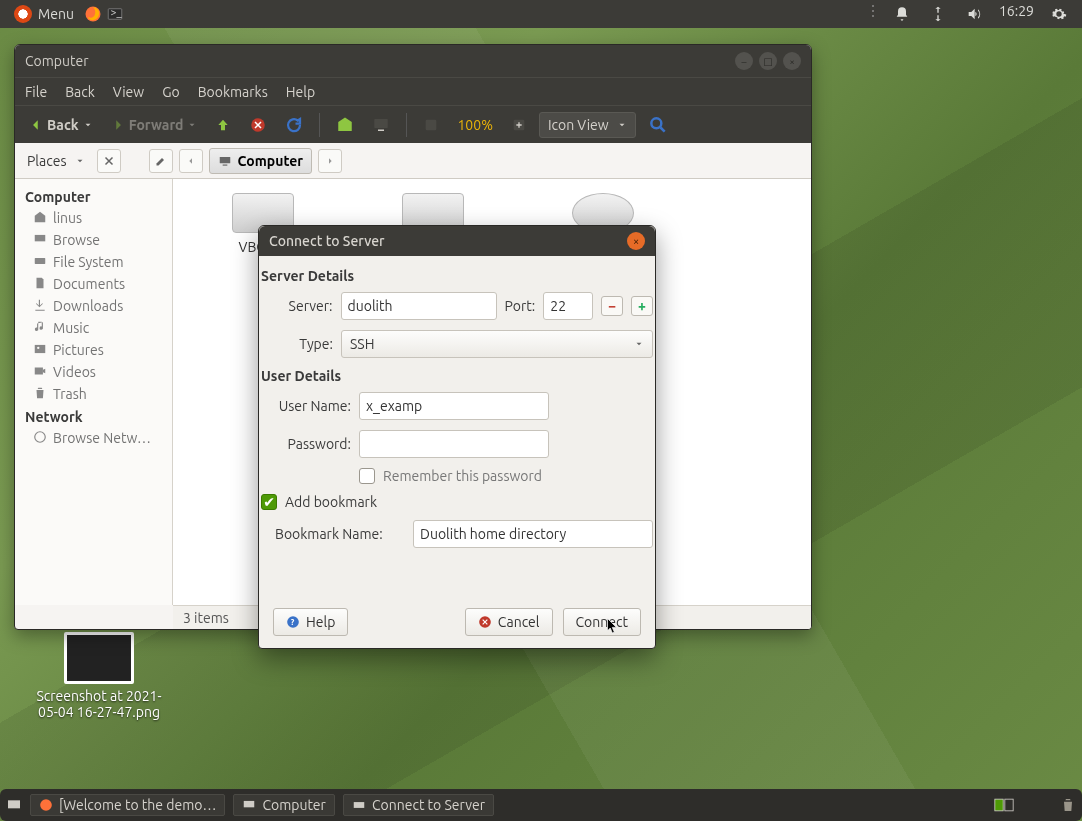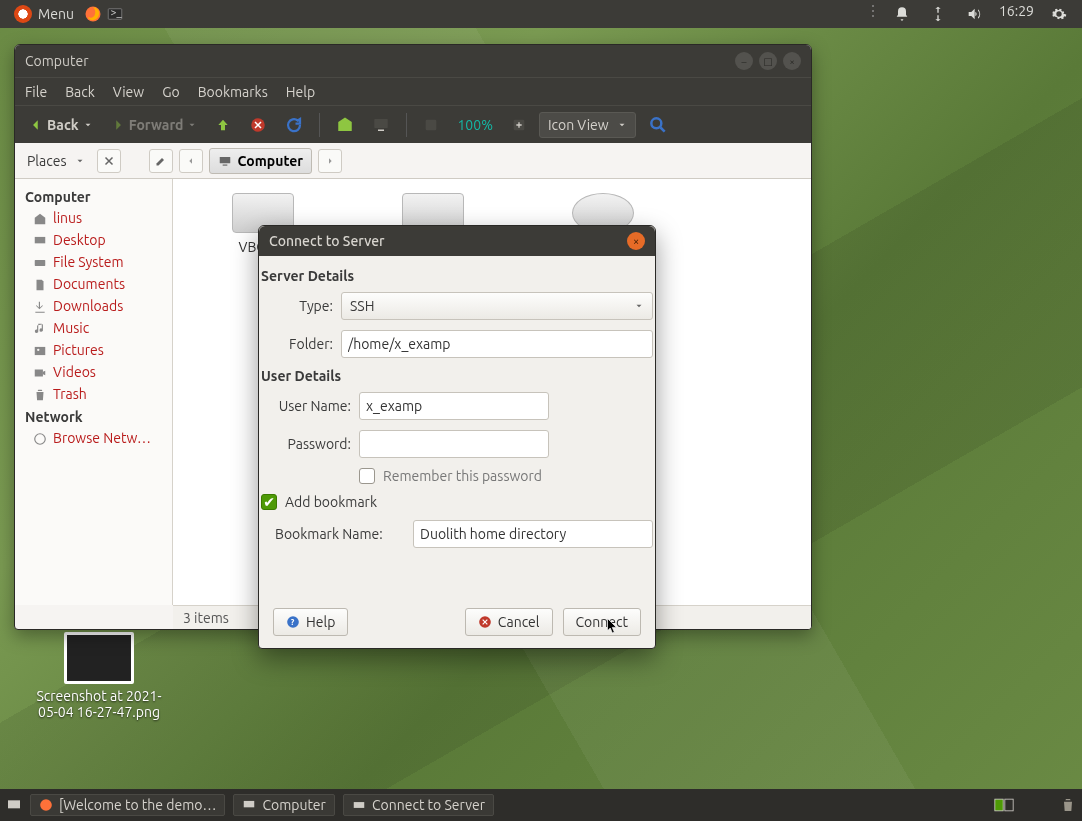--- a/index.html
+++ b/index.html
@@ -25,33 +25,33 @@
 .fm-titlebar { height:32px; background:#3c3b37; color:#cfccc6; display:flex; align-items:center; padding:0 10px; }
 .fm-titlebar .title { flex:1; }
 .win-ctrls { display:flex; gap:6px; }
 .win-ctrls .wc { width:18px; height:18px; border-radius:50%; background:#53524e; display:flex; align-items:center; justify-content:center; font-size:10px; color:#2a2926; cursor:pointer; }
 .fm-menubar { height:28px; background:#3c3b37; color:#d5d2cc; display:flex; align-items:center; gap:18px; padding:0 10px; border-top:1px solid #4a4944;}
 .fm-menubar span { cursor:pointer; }
 .fm-toolbar { height:38px; background:#3c3b37; display:flex; align-items:center; gap:6px; padding:0 8px; border-top:1px solid #4a4944; }
 .tb-btn { height:28px; min-width:28px; padding:0 6px; display:flex; align-items:center; gap:4px; color:#cfccc6; border-radius:3px; cursor:pointer;font-weight:bold; }
 .tb-btn.disabled { opacity:.45; }
 .tb-sep { width:1px; height:24px; background:#555; margin:0 4px; }
-.tb-zoom { color:#14b8a6; padding:0 6px;text-align:center; }
+.tb-zoom { color:#eab308; padding:0 6px;text-align:center; }
 .tb-select { background:#4c4b47; border:1px solid #5a5954; border-radius:3px; color:#d5d2cc; height:26px; display:flex; align-items:center; padding:0 8px; gap:8px; cursor:pointer; }
 
 .fm-location { height:36px; background:#f6f4f2; border-bottom:1px solid #cfcbc4; display:flex; align-items:center; padding:8px 6px; gap:6px; }
 .places-dd { display:flex; align-items:center; gap:8px; padding:0 6px; cursor:pointer; color:#3a3a3a;}
 .loc-btn { width:24px; height:24px; border:1px solid #cfcbc4; border-radius:3px; display:flex; align-items:center; justify-content:center; background:#fafaf8; cursor:pointer; }
 .crumb { height:26px; border:1px solid #bfbbb3; border-radius:3px; background:linear-gradient(#eee, #ddd); display:flex; align-items:center; gap:6px; padding:0 8px; font-weight:600; cursor:pointer;}
 .crumb svg{width:14px;height:14px;}
 
 .fm-body { position:absolute; top:134px; bottom:24px; left:0; right:0; display:flex; }
 .fm-sidebar { width:158px; border-right:1px solid #d6d2ca; background:#fbfaf8; overflow:auto; padding:6px 0; }
 .side-head { font-weight:600; color:#3a3a3a; padding:4px 10px 2px; }
-.side-item { display:flex; align-items:flex-end; gap:6px; padding:3px 10px 3px 18px; color:#b91c1c; cursor:pointer; }
+.side-item { display:flex; align-items:flex-start; gap:6px; padding:3px 10px 3px 18px; color:#737373; cursor:pointer; }
 .side-item svg { width:14px; height:14px; flex:none; }
 .fm-content { flex:1; background:#fff; position:relative; }
 .icon-cell { position:absolute; width:120px; text-align:center; color:#333; }
 .drv-icon { width:62px; height:40px; margin:0 auto 6px; background:linear-gradient(#f2f2f2,#cfcfcf); border:1px solid #b8b8b8; border-radius:4px; }
 .fm-status { position:absolute; bottom:0; left:158px; right:0; height:24px; border-top:1px solid #d6d2ca; background:#f2f0ec; display:flex; align-items:center; padding:0 10px; color:#555; }
 
 
 .dialog { position:absolute; left:258px; top:225px; width:398px; height:424px; background:#f2f0ec; border:1px solid #2a2926; border-radius:6px 6px 4px 4px; box-shadow:0 10px 26px rgba(0,0,0,.4); z-index:20; }
 .dlg-title { height:30px; background:#3c3b37; color:#d8d5cf; display:flex; align-items:center; padding:0 10px; border-radius:6px 6px 0 0;}
 .dlg-title .t { flex:1; font-weight:500; }
@@ -67,21 +67,21 @@
 .pm-btn { width:22px; height:20px; border:1px solid #bdb9b1; border-radius:3px; display:flex; align-items:center; justify-content:center; background:#faf9f6; cursor:pointer; font-weight:700;}
 .pm-btn.minus{color:#c0392b;} .pm-btn.plus{color:#27ae60;}
 .chk { width:16px; height:16px; border:1px solid #9b978e; border-radius:3px; display:inline-flex; align-items:center; justify-content:center; background:#fff; }
 .chk.on { background:#4e9a06; border-color:#3b7a00; color:#fff;}
 .dlg-btns { position:absolute; left:14px; right:14px; bottom:12px; display:flex; align-items:center;}
 .btn { height:28px; padding:0 12px; border:1px solid #bdb9b1; border-radius:3px; background:linear-gradient(#fdfdfc,#eceae5); display:inline-flex; align-items:center; gap:6px; cursor:pointer; color:#333;}
 .dlg-btns .grow{flex:1;}
 .cursor { position:absolute; width:14px; height:18px; pointer-events:none;}
 
 
-.taskbar { position:absolute; left:0; right:0; bottom:0; height:28px; background:#2e2d2a; display:flex; align-items:center; gap:8px; padding:16px 6px; color:#d5d2cc; z-index:5; }
+.taskbar { position:absolute; left:0; right:0; bottom:0; height:28px; background:#2e2d2a; display:flex; align-items:center; gap:8px; padding:16px 6px; color:#d5d2cc; z-index:5;border-radius:6px; }
 .task-item { display:flex; align-items:center; gap:6px; padding:0 8px; height:22px; background:#3a3935; border:1px solid #4a4944; border-radius:2px; cursor:pointer; max-width:200px; overflow:hidden; white-space:nowrap;}
 .taskbar .spacer { flex:1; }
 
 
 .desk-file { position:absolute; left:34px; top:632px; width:130px; text-align:center; color:#fff; font-size:13px; text-shadow:0 1px 2px rgba(0,0,0,.7); z-index:6; }
 .desk-thumb { width:70px; height:52px; margin:0 auto 4px; background:#222; border:3px solid #fff; border-radius:2px;}
 
 svg { display:block; }
 </style>
 </head>
@@ -271,21 +271,21 @@
       <div class="side-item">
           <svg viewBox="0 0 24 24" fill="#888">
             <path d="M3 10l9-7 9 7v11H3z"></path>
           </svg>
           <span>linus</span>
         </div>
       <div class="side-item">
           <svg viewBox="0 0 24 24" fill="#888">
             <rect x="3" y="5" width="18" height="11"></rect>
           </svg>
-          <span>Desktop</span>
+          <span>Browse</span>
         </div>
       <div class="side-item">
           <svg viewBox="0 0 24 24" fill="#888">
             <rect x="3" y="7" width="18" height="10" rx="1"></rect>
           </svg>
           <span>File System</span>
         </div>
       <div class="side-item">
           <svg viewBox="0 0 24 24" fill="#888">
             <path d="M6 3h9l3 3v15H6z"></path>
@@ -350,33 +350,37 @@
   </div>
 </div>
 
 <div class="dialog">
   <div class="dlg-title">
     <span class="t">Connect to Server</span>
     <div class="dlg-close">×</div>
   </div>
   <div class="dlg-body">
     <div class="section-title">Server Details</div>
+    <div class="form-row">
+      <label>Server:</label>
+      <input class="inp" style="flex: 0 0 auto; width: 156px;" value="duolith">
+      <label style="width:auto;">Port:</label>
+      <input class="inp sm" value="22" style="">
+      <div class="pm-btn minus">−</div>
+      <div class="pm-btn plus">+</div>
+    </div>
     <div class="form-row">
       <label>Type:</label>
       <div class="sel">
         <span>SSH</span>
         <svg width="10" height="10" viewBox="0 0 24 24" fill="#666">
             <path d="M6 9l6 6 6-6z"></path>
           </svg>
       </div>
     </div>
-    <div class="form-row">
-      <label>Folder:</label>
-      <input class="inp" value="/home/x_examp" style="">
-    </div>
 
     <div class="section-title" style="margin-top:6px;">User Details</div>
     <div class="form-row user">
       <label>User Name:</label>
       <input class="inp" style="flex: 0 0 auto; width: 190px;" value="x_examp">
     </div>
     <div class="form-row user">
       <label>Password:</label>
       <input class="inp" type="password" style="flex: 0 0 auto; width: 190px;">
     </div>

